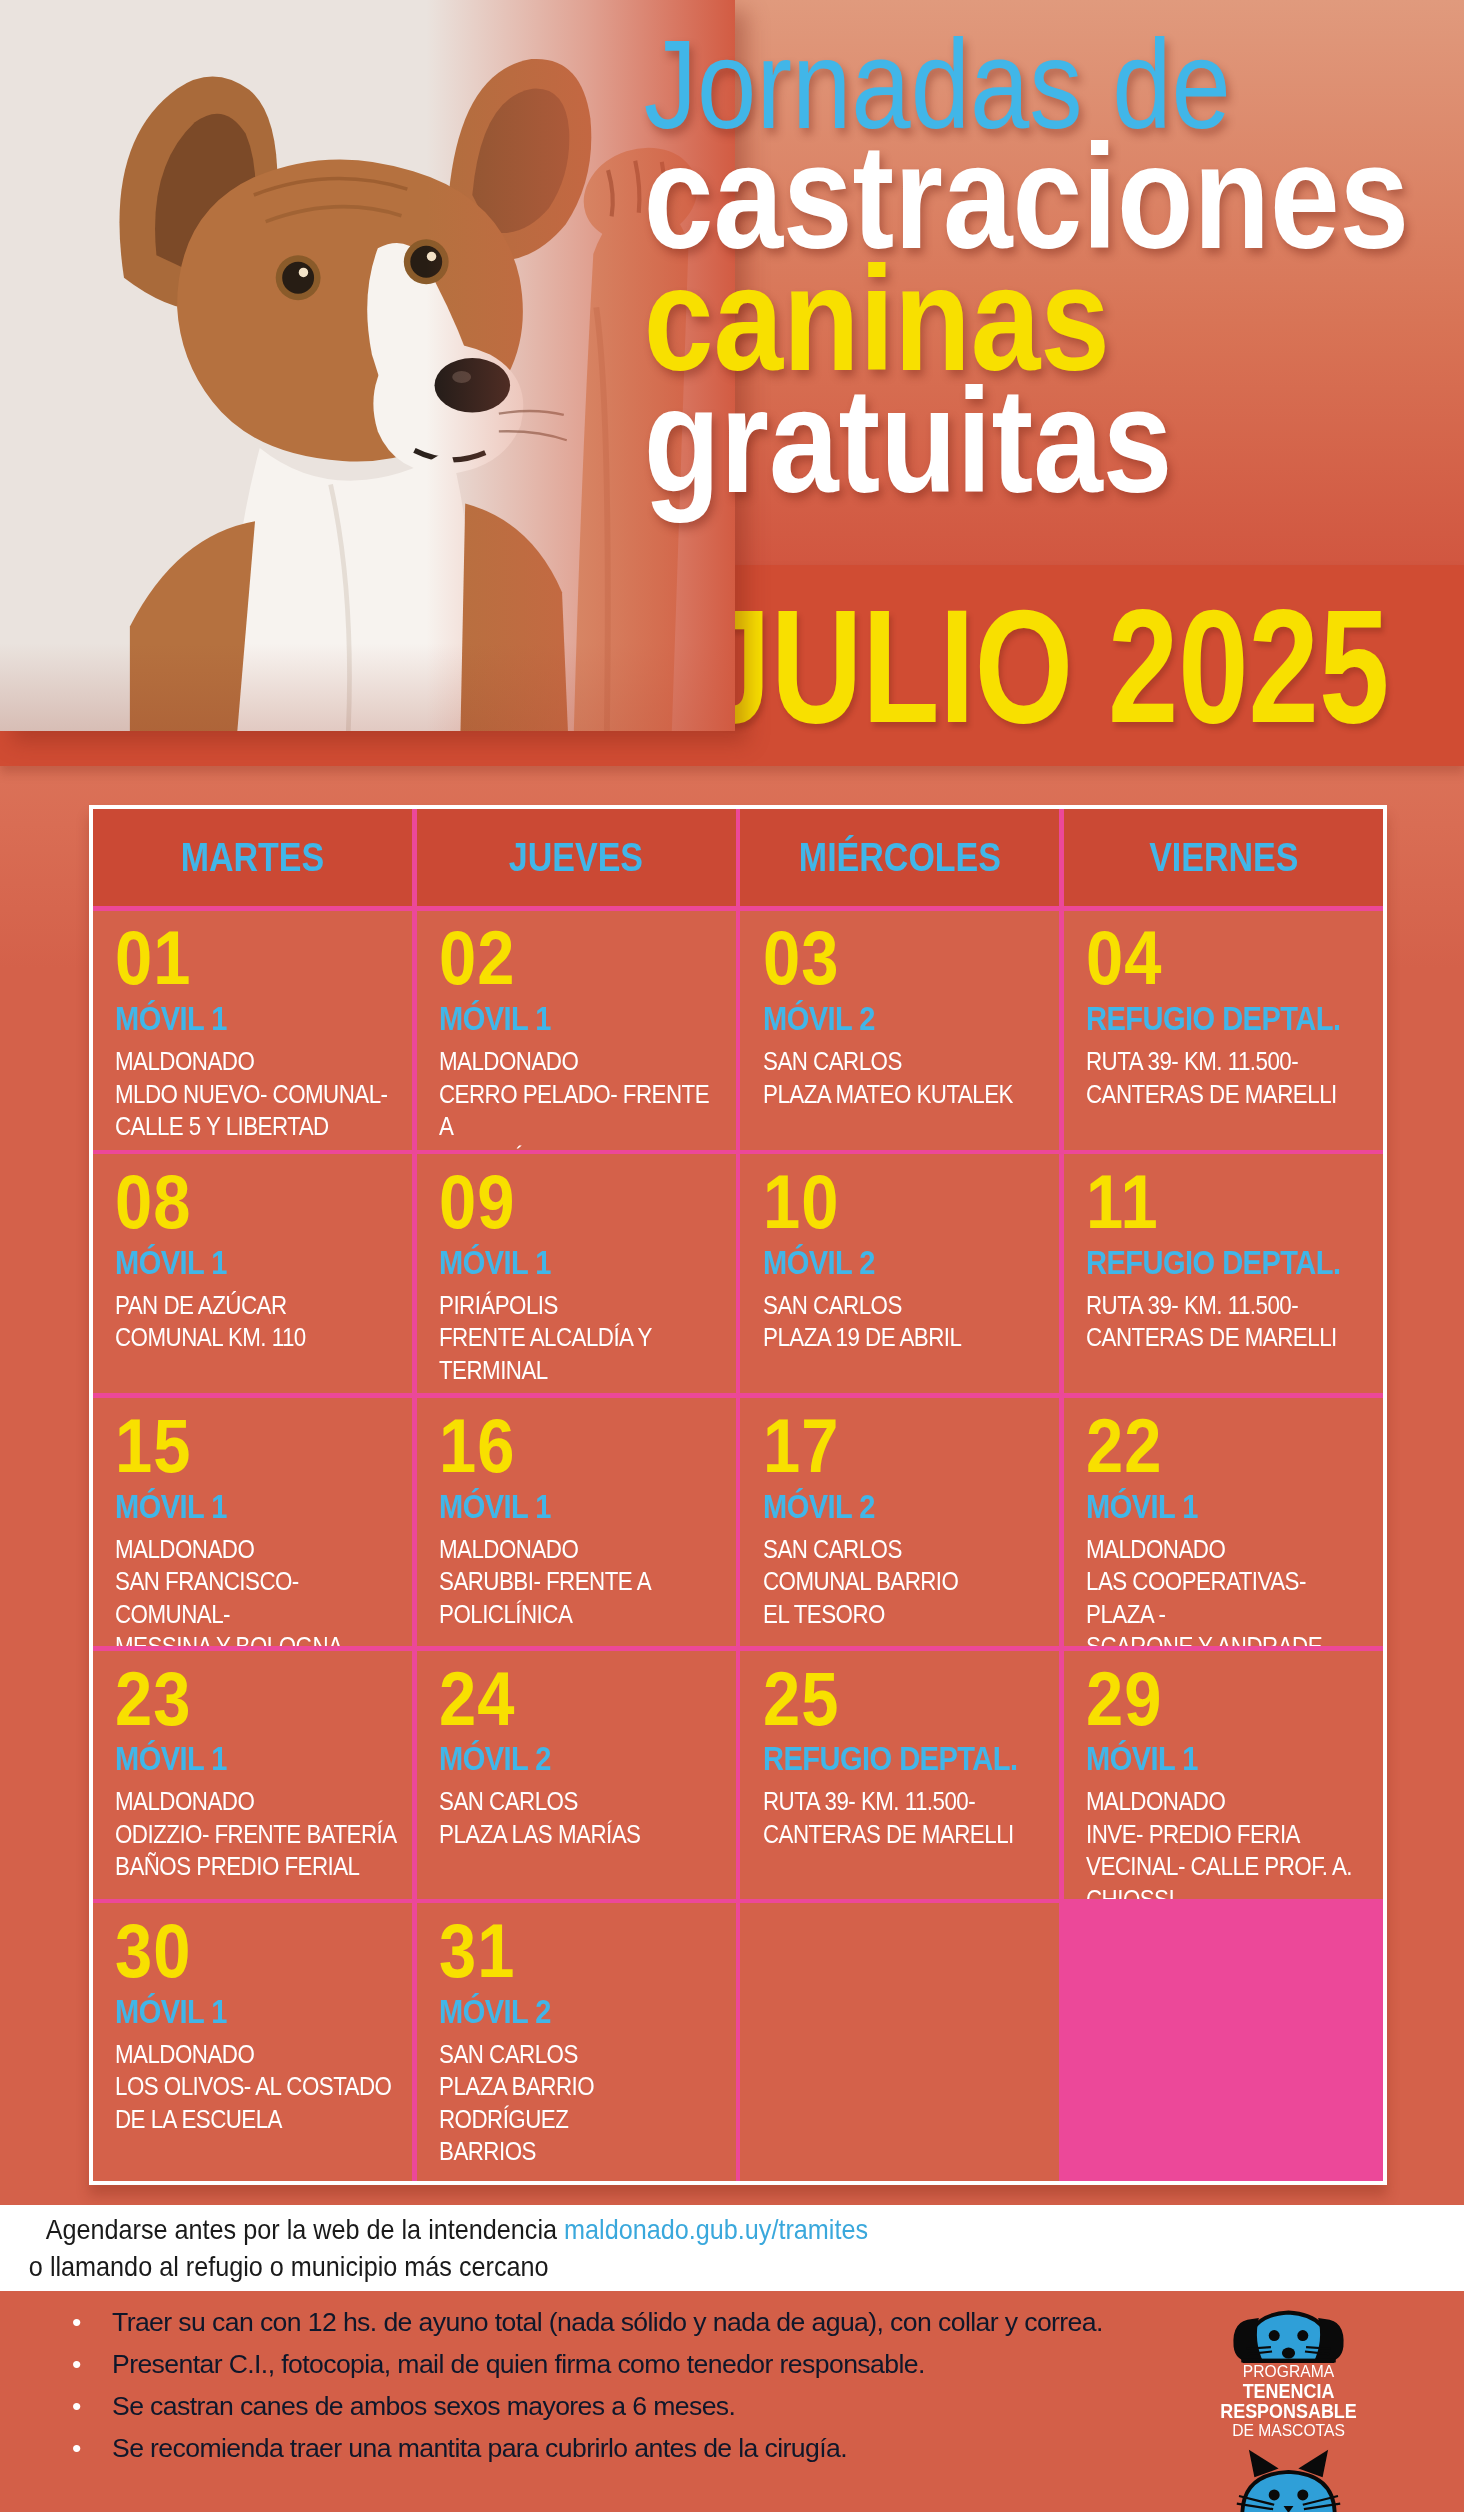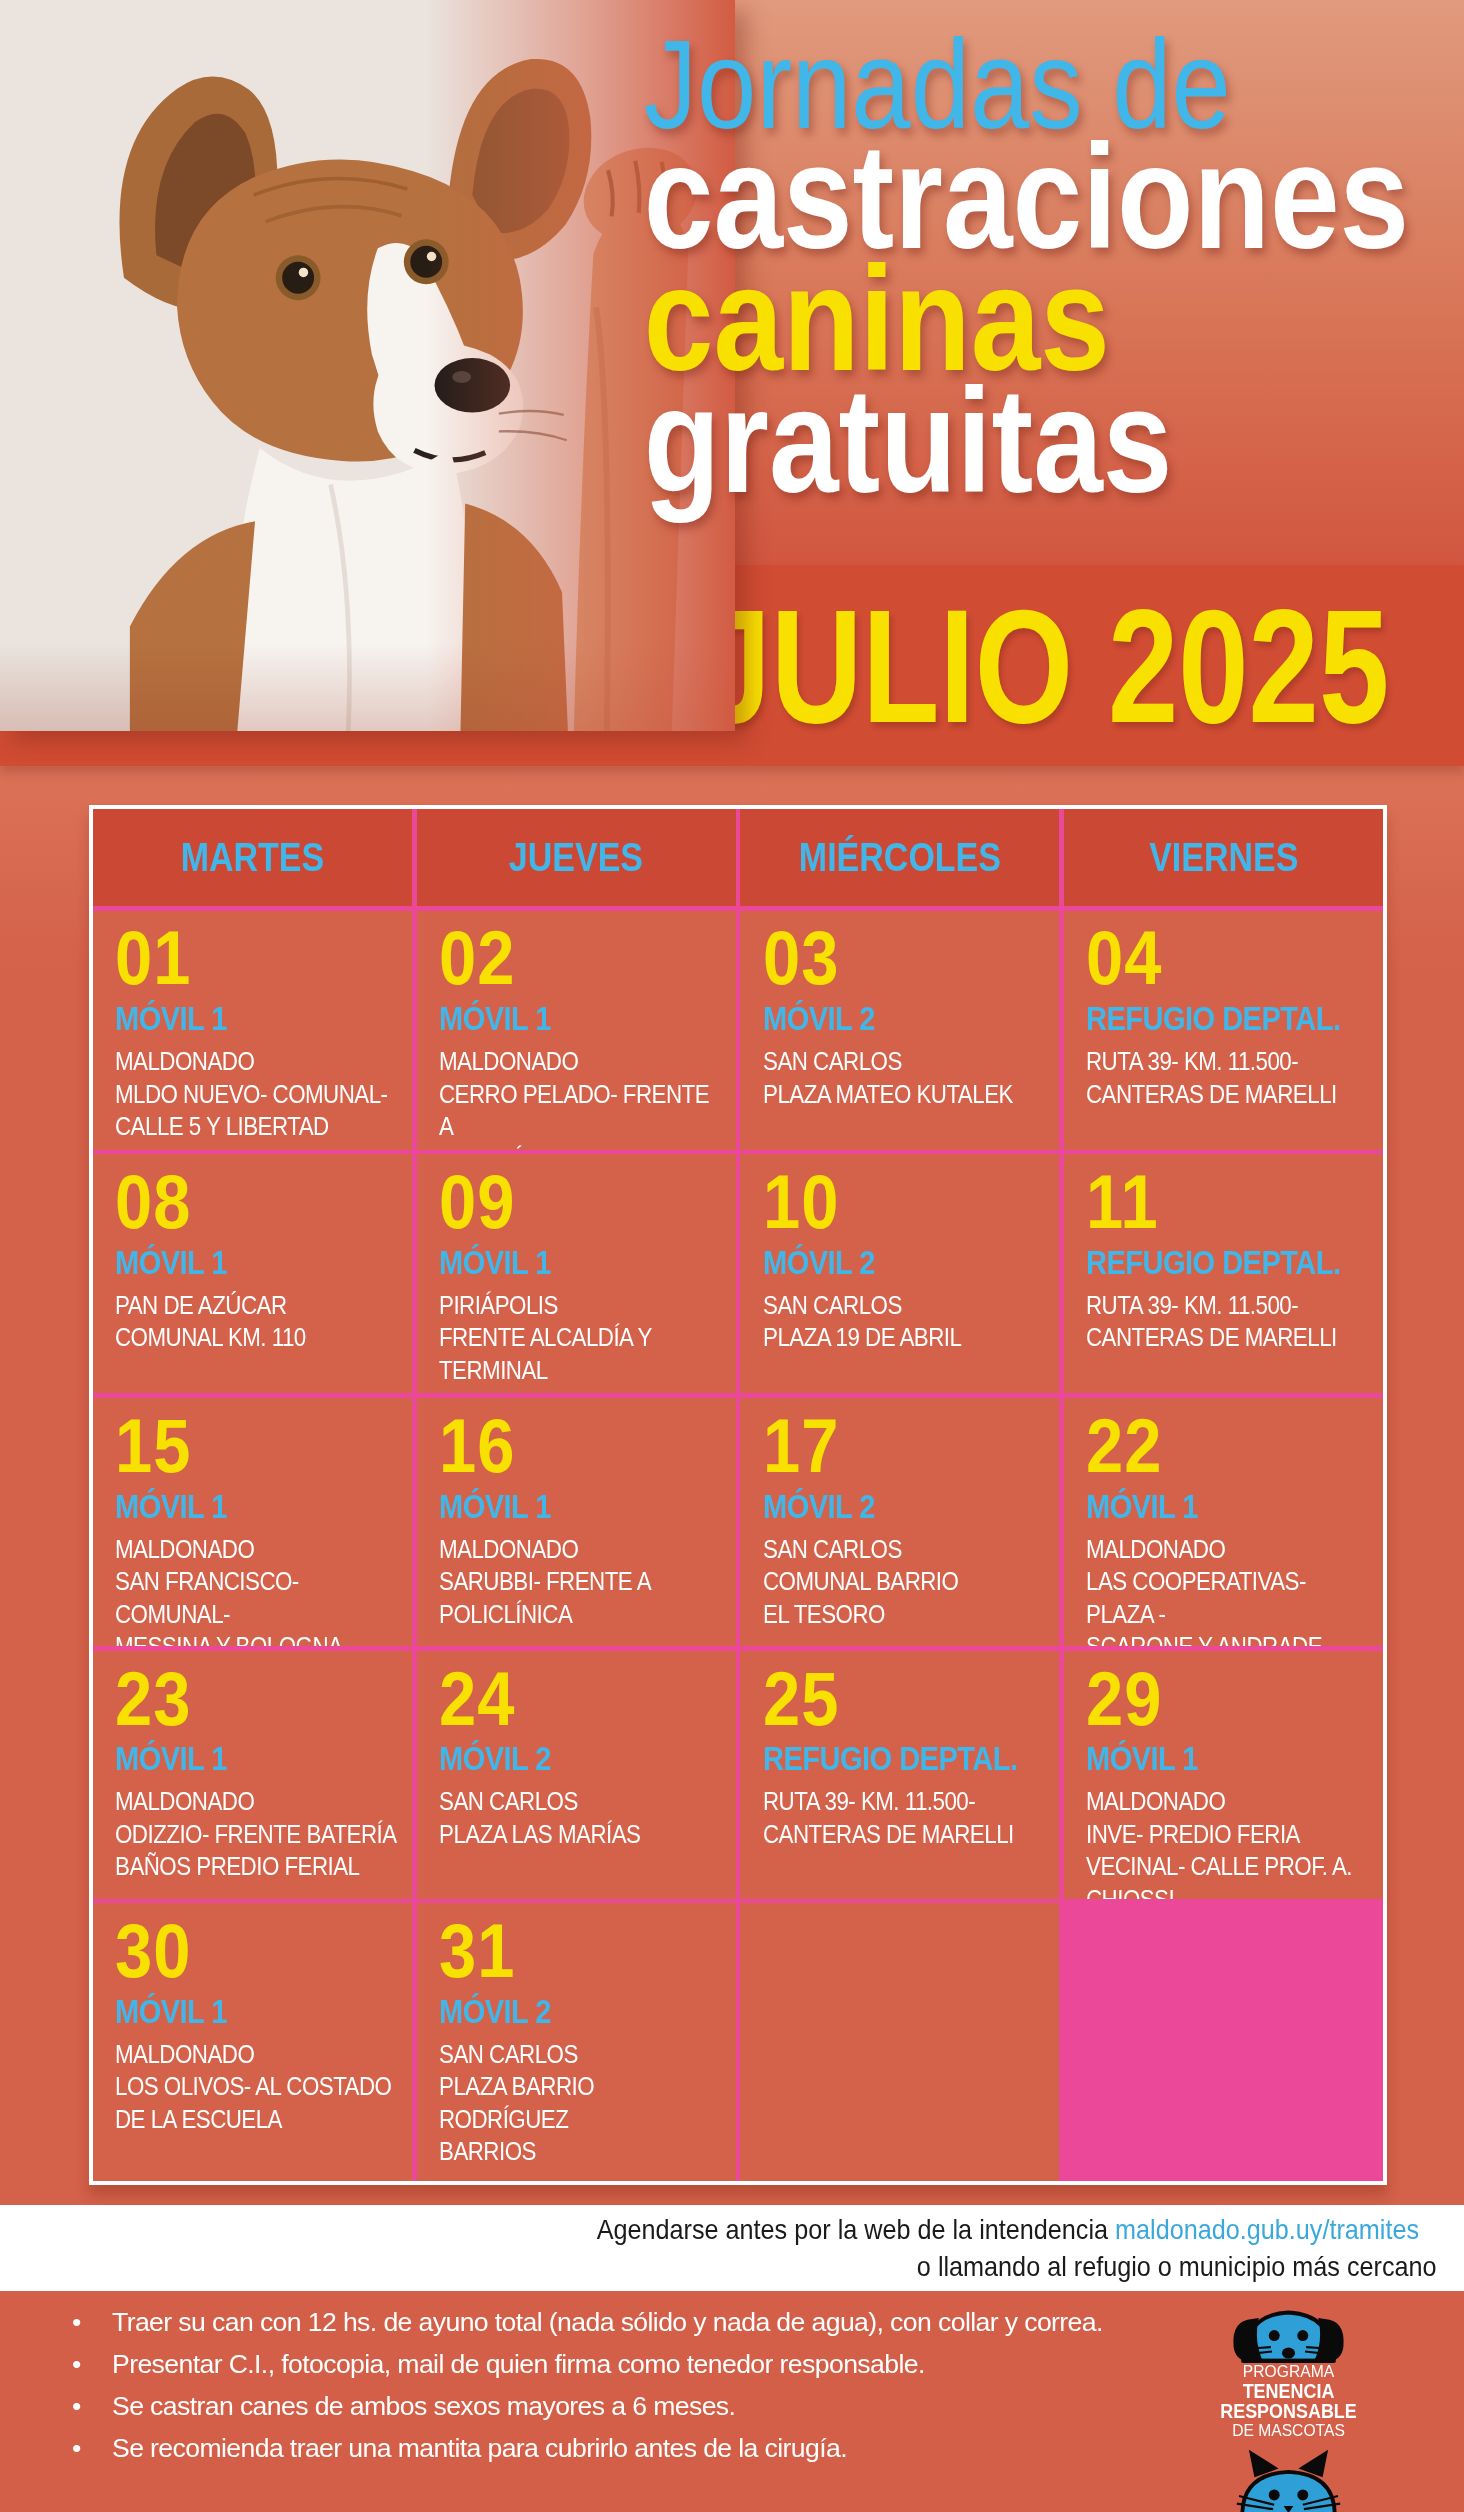--- a/index.html
+++ b/index.html
@@ -54,28 +54,28 @@
   .cell{background:var(--page-orange);padding:11.8px 7px 7px 22.4px;overflow:hidden;}
   .cell > div{transform:scaleX(.88);transform-origin:left top;width:113%;}
   .cell > div:empty{display:none;}
   .day{color:var(--accent-yellow);font-size:76px;font-weight:700;line-height:.96;letter-spacing:1.2px;}
   .prog{color:var(--accent-blue);font-size:33px;font-weight:700;margin-top:4.7px;letter-spacing:-0.6px;white-space:nowrap;}
   .addr{color:#fff;font-size:25.4px;line-height:1.28;margin-top:7px;white-space:pre-line;letter-spacing:-0.6px;}
   .feriado{color:var(--accent-blue);font-size:34px;font-weight:700;margin-top:37px;text-align:center;letter-spacing:0;}
 
   
   .booking{position:absolute;left:0;top:2205px;width:100%;height:86px;background:#fff;z-index:2;
-        display:flex;flex-direction:column;align-items:flex-end;justify-content:center;gap:2.4px;color:var(--ink);}
+        display:flex;flex-direction:column;align-items:flex-start;justify-content:center;gap:2.4px;color:var(--ink);}
   .booking .bl{font-size:28px;line-height:1.25;transform:scaleX(.9);transform-origin:center;white-space:nowrap;}
   .booking a{color:var(--link-blue);text-decoration:none;}
 
   
   .footer{position:absolute;left:0;top:2290px;width:100%;height:222px;background:var(--footer-orange);z-index:1;}
   .footer ul{list-style:none;margin:0;padding:10.6px 283px 0 72px;}
-  .footer li{position:relative;color:#ffffff;font-size:26.6px;line-height:1.58;letter-spacing:-0.6px;padding-left:40px;}
+  .footer li{position:relative;color:#0f172a;font-size:26.6px;line-height:1.58;letter-spacing:-0.6px;padding-left:40px;}
   .footer li::before{content:'\2022';position:absolute;left:0;top:0;color:#fff;}
   .logo{position:absolute;right:76px;top:5.9px;width:201px;text-align:center;color:#fff;line-height:1.05;}
   .logo .ln{font-size:17px;letter-spacing:0;transform:scaleX(.92);transform-origin:center;}
   .logo .ln.b{font-weight:700;font-size:19.5px;}
   .logo svg{display:block;margin:0 auto;}
 </style>
 </head>
 <body>
 
 <div class="poster">

